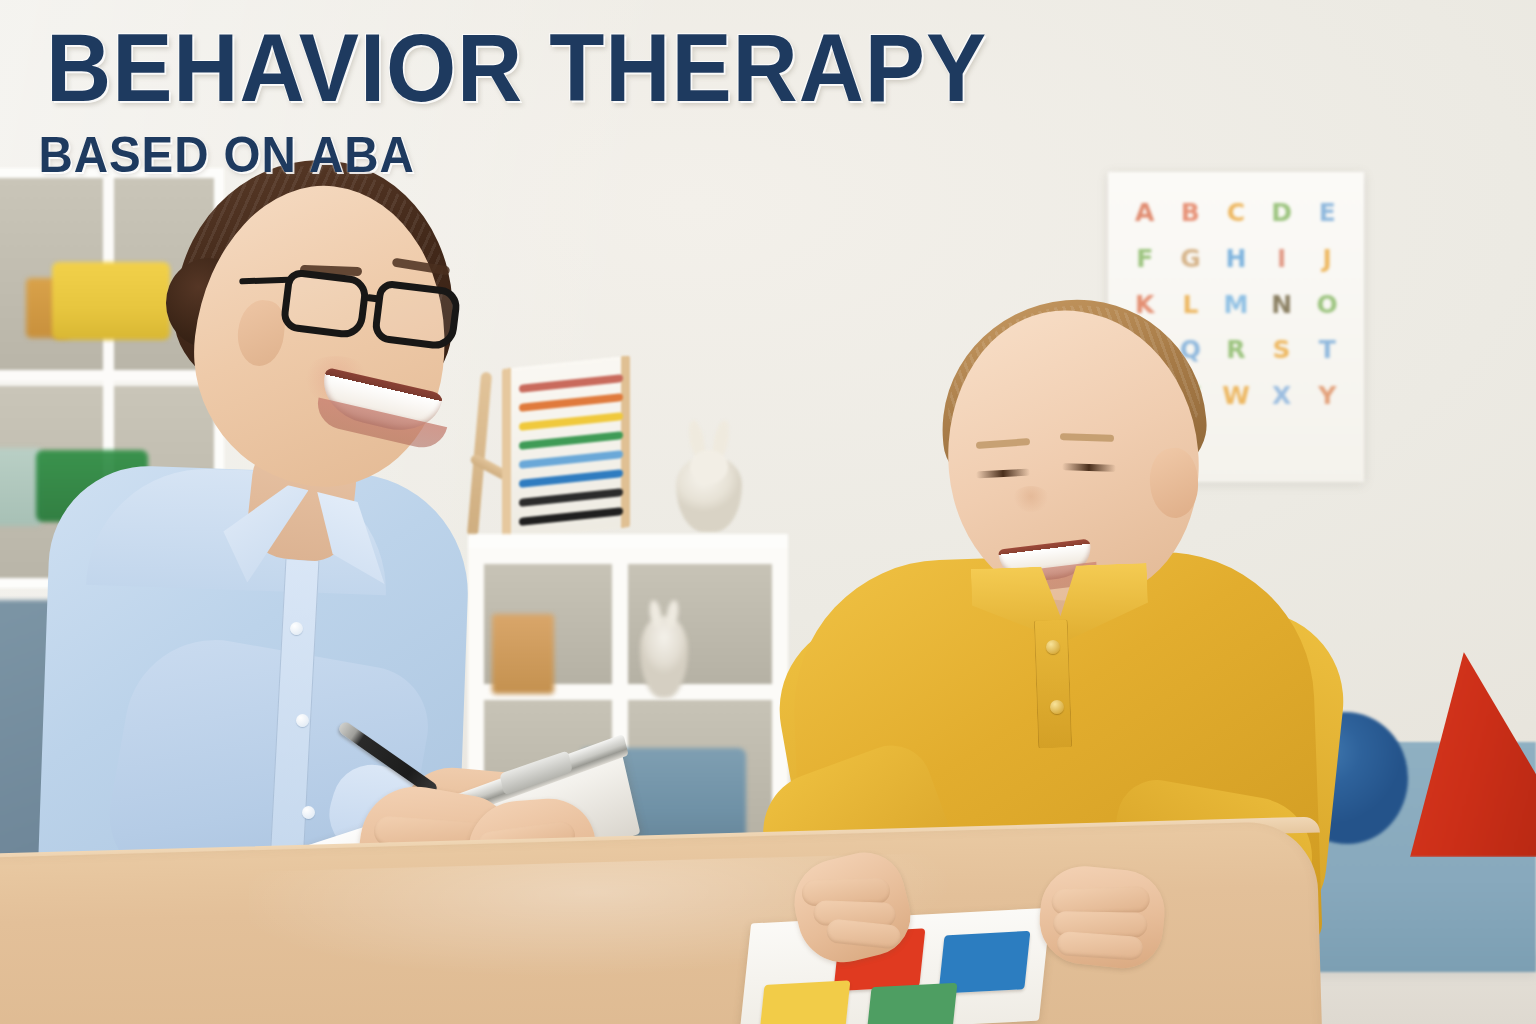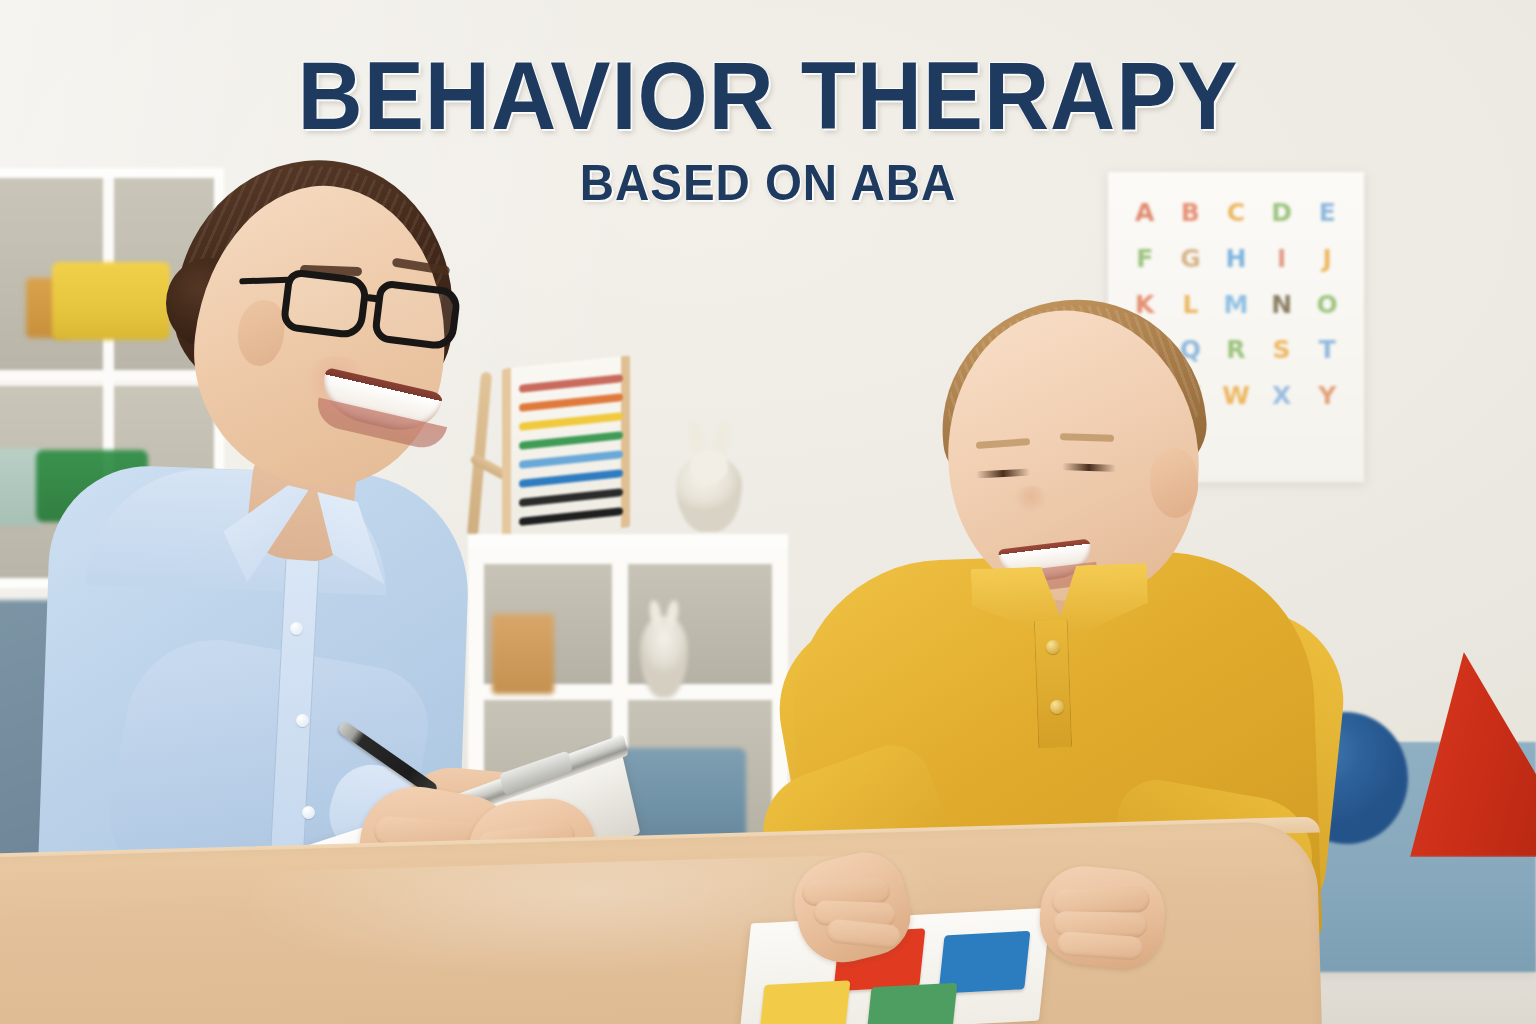--- a/index.html
+++ b/index.html
@@ -468,21 +468,21 @@
   .boy-hand-l{
     left:796px;top:856px;width:112px;height:104px;
     border-radius:44px 40px 40px 46px;transform:rotate(-14deg);
   }
   .boy-hand-r{
     left:1040px;top:868px;width:124px;height:98px;
     border-radius:44px 42px 40px 44px;transform:rotate(6deg);
   }
   
   .title-wrap{
-    position:absolute;left:0;top:48px;width:100%;text-align:center;
+    position:absolute;left:0;top:20px;width:100%;text-align:left;
     pointer-events:none;
   }
   .title{
     margin:0;
     font-family:"Liberation Sans Narrow","Liberation Sans","DejaVu Sans Condensed",sans-serif;
     font-weight:700;font-size:96px;letter-spacing:1px;line-height:1.0;
     color:#1e3a5f;
     transform:scaleX(.94);
     text-shadow:
        0 0 2px rgba(255,255,255,.95),

